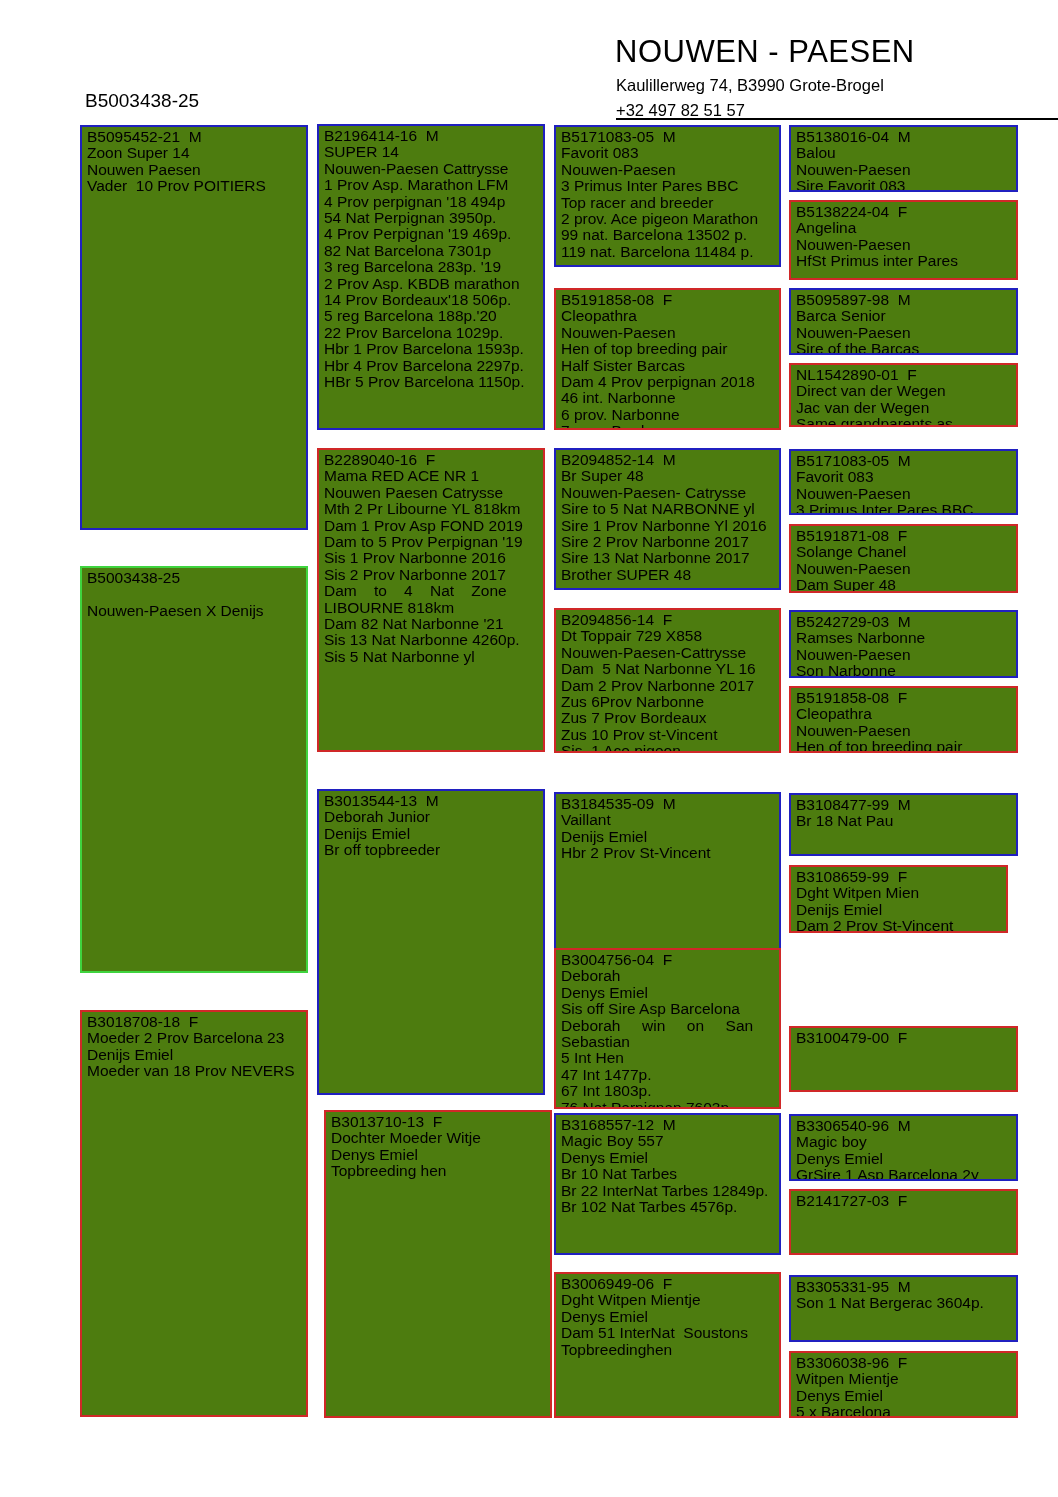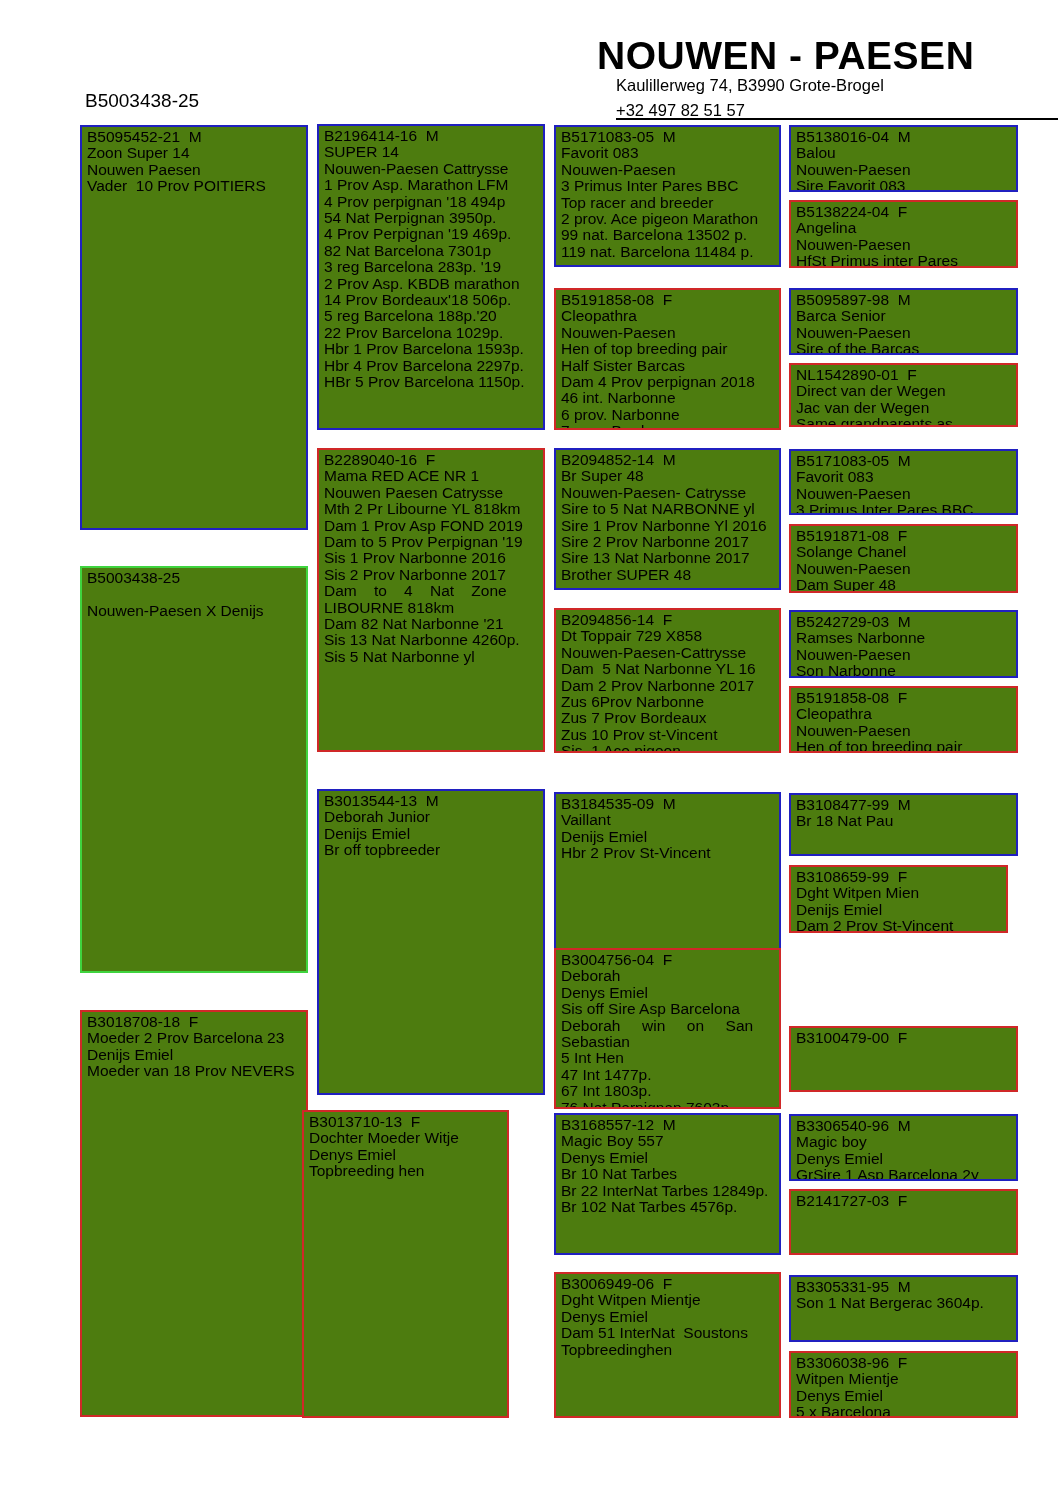--- a/index.html
+++ b/index.html
@@ -5,21 +5,21 @@
   html,body{margin:0;padding:0;background:#fff;}
   #page{
     position:relative;
     width:1058px;height:1497px;
     background:#ffffff;
     font-family:"Liberation Sans", sans-serif;
     color:#000;
     overflow:hidden;
   }
   .abs{position:absolute;}
-  #loft-name{left:597px;top:34px;font-size:39px;font-weight:bold;letter-spacing:.5px;}
+  #loft-name{left:615px;top:34px;font-size:31px;font-weight:normal;letter-spacing:.5px;}
   #loft-address{left:616px;top:76px;font-size:16.5px;}
   #loft-phone{left:616px;top:101px;font-size:16.5px;}
   #phone-rule{left:616px;top:118px;width:442px;height:2px;background:#000;}
   #subject-ring-top{left:85px;top:90px;font-size:19px;}
   .pbox{
     position:absolute;
     border:2px solid #000;
     background:#4d7c0f;
     box-sizing:border-box;
     padding:2px 2px 0 5px;
@@ -93,21 +93,21 @@
       <div class="line">Dam 82 Nat Narbonne '21</div>
       <div class="line">Sis 13 Nat Narbonne 4260p.</div>
       <div class="line">Sis 5 Nat Narbonne yl</div>
     </div>
   <div class="pbox male" style="left:317px;top:789px;width:228px;height:306px">
       <div class="line">B3013544-13  M</div>
       <div class="line">Deborah Junior</div>
       <div class="line">Denijs Emiel</div>
       <div class="line">Br off topbreeder</div>
     </div>
-  <div class="pbox female" style="left:302px;top:1110px;width:207px;height:308px">
+  <div class="pbox female" style="left:324px;top:1110px;width:228px;height:308px">
       <div class="line">B3013710-13  F</div>
       <div class="line">Dochter Moeder Witje</div>
       <div class="line">Denys Emiel</div>
       <div class="line">Topbreeding hen</div>
     </div>
 
   <div class="pbox male" style="left:554px;top:125px;width:227px;height:142px">
       <div class="line">B5171083-05  M</div>
       <div class="line">Favorit 083</div>
       <div class="line">Nouwen-Paesen</div>
@@ -182,21 +182,21 @@
       <div class="line">Dam 51 InterNat  Soustons</div>
       <div class="line">Topbreedinghen</div>
     </div>
 
   <div class="pbox male" style="left:789px;top:125px;width:229px;height:67px">
       <div class="line">B5138016-04  M</div>
       <div class="line">Balou</div>
       <div class="line">Nouwen-Paesen</div>
       <div class="line">Sire Favorit 083</div>
     </div>
-  <div class="pbox female" style="left:789px;top:200px;width:229px;height:68px">
+  <div class="pbox female" style="left:789px;top:200px;width:229px;height:80px">
       <div class="line">B5138224-04  F</div>
       <div class="line">Angelina</div>
       <div class="line">Nouwen-Paesen</div>
       <div class="line">HfSt Primus inter Pares</div>
     </div>
   <div class="pbox male" style="left:789px;top:288px;width:229px;height:67px">
       <div class="line">B5095897-98  M</div>
       <div class="line">Barca Senior</div>
       <div class="line">Nouwen-Paesen</div>
       <div class="line">Sire of the Barcas</div>

